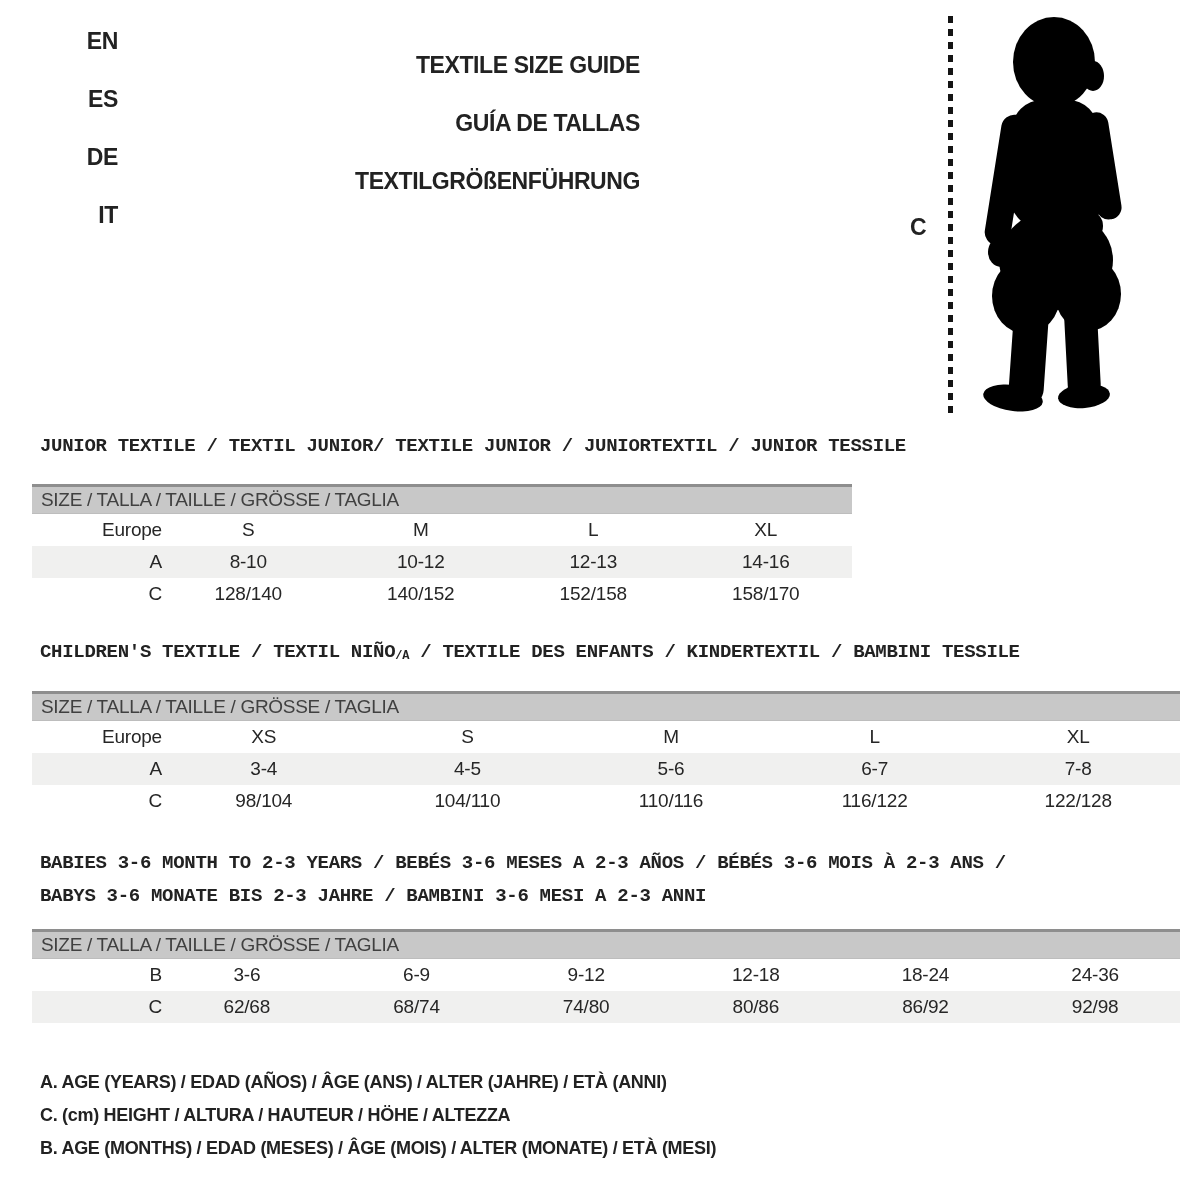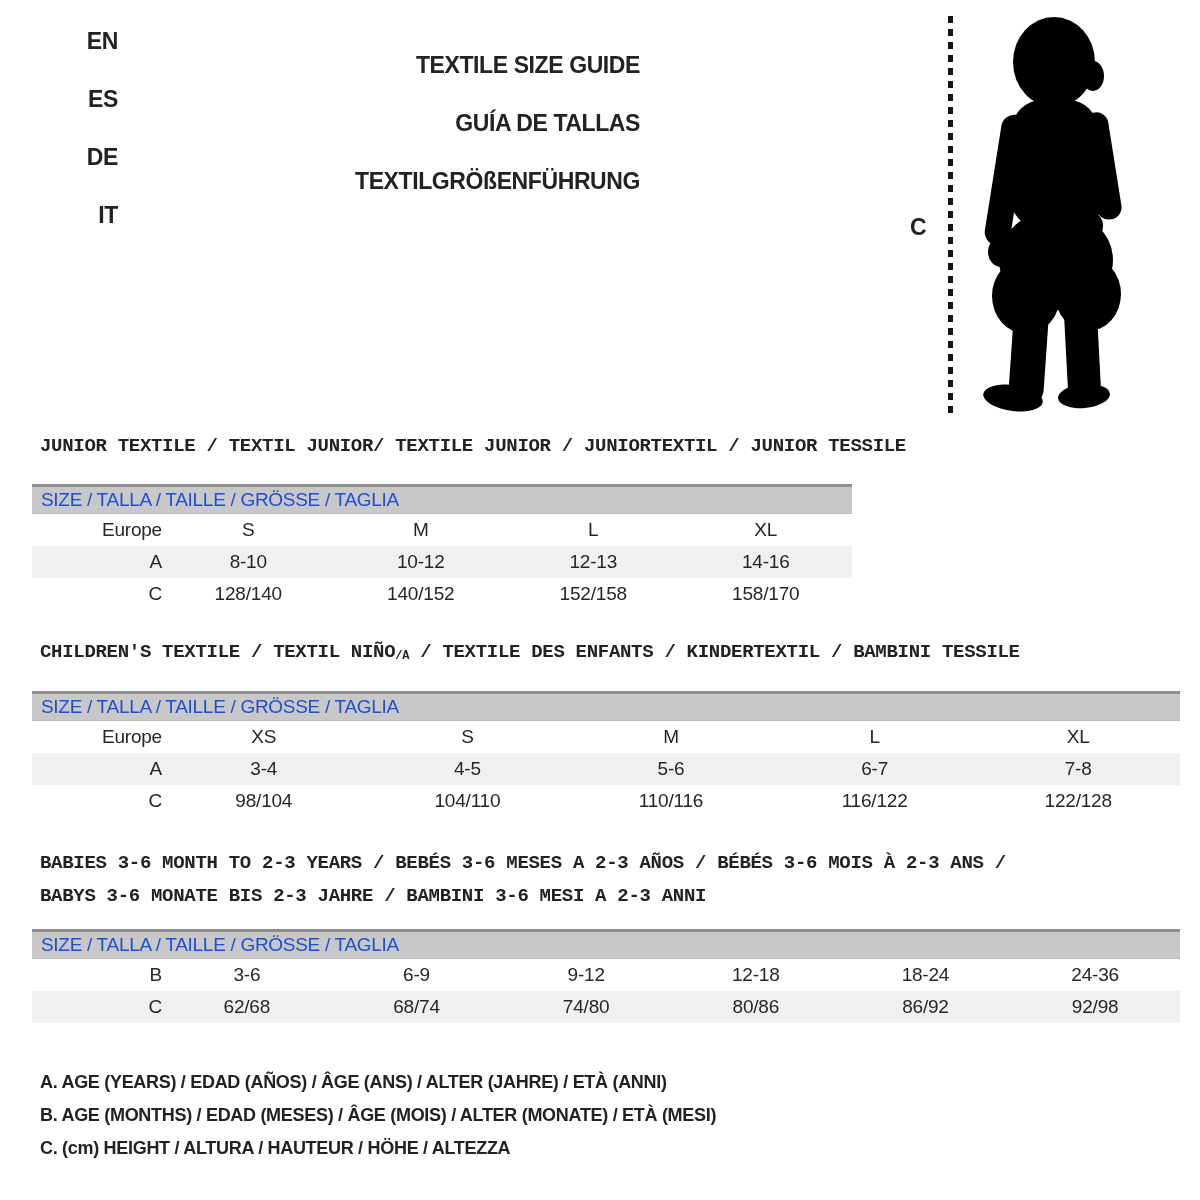--- a/index.html
+++ b/index.html
@@ -36,21 +36,21 @@
   
   .size-table-block{left:32px;}
   .tbl-junior{top:484px;width:820px;}
   .tbl-children{top:691px;width:1148px;}
   .tbl-babies{top:929px;width:1148px;}
   .size-bar{
     background:var(--bar-bg,#c8c8c8);
     border-top:3px solid var(--bar-border,#8e8e8e);
     border-bottom:1px solid var(--bar-bottom,#bdbdbd);
     height:26px;line-height:25px;
-    font-size:19px;color:#1d4ed8;padding-left:9px;
+    font-size:19px;color:#404040;padding-left:9px;
     letter-spacing:-0.3px;
   }
   table.size-table{width:100%;border-collapse:collapse;table-layout:fixed;font-size:19px;}
   table.size-table td{height:32px;text-align:center;padding:0;letter-spacing:-0.2px;color:#262626;}
   table.size-table td.lbl{text-align:right;padding-left:9px;width:130px;}
   tr.shaded td{background:var(--band-bg,#f0f0ef);}
 
   
   .legend{left:40px;top:1066px;font-size:18px;font-weight:bold;line-height:33px;letter-spacing:-0.3px;}
 </style>
@@ -209,15 +209,15 @@
         <td>80/86</td>
         <td>86/92</td>
         <td>92/98</td>
       </tr>
     </tbody>
   </table>
 </div>
 
 <div class="abs legend">
   <div>A. AGE (YEARS) / EDAD (AÑOS) / ÂGE (ANS) / ALTER (JAHRE) / ETÀ (ANNI)</div>
+  <div>C. (cm) HEIGHT / ALTURA / HAUTEUR / HÖHE / ALTEZZA</div>
   <div>B. AGE (MONTHS) / EDAD (MESES) / ÂGE (MOIS) / ALTER (MONATE) / ETÀ (MESI)</div>
-  <div>C. (cm) HEIGHT / ALTURA / HAUTEUR / HÖHE / ALTEZZA</div>
 </div>
 
 </body></html>

